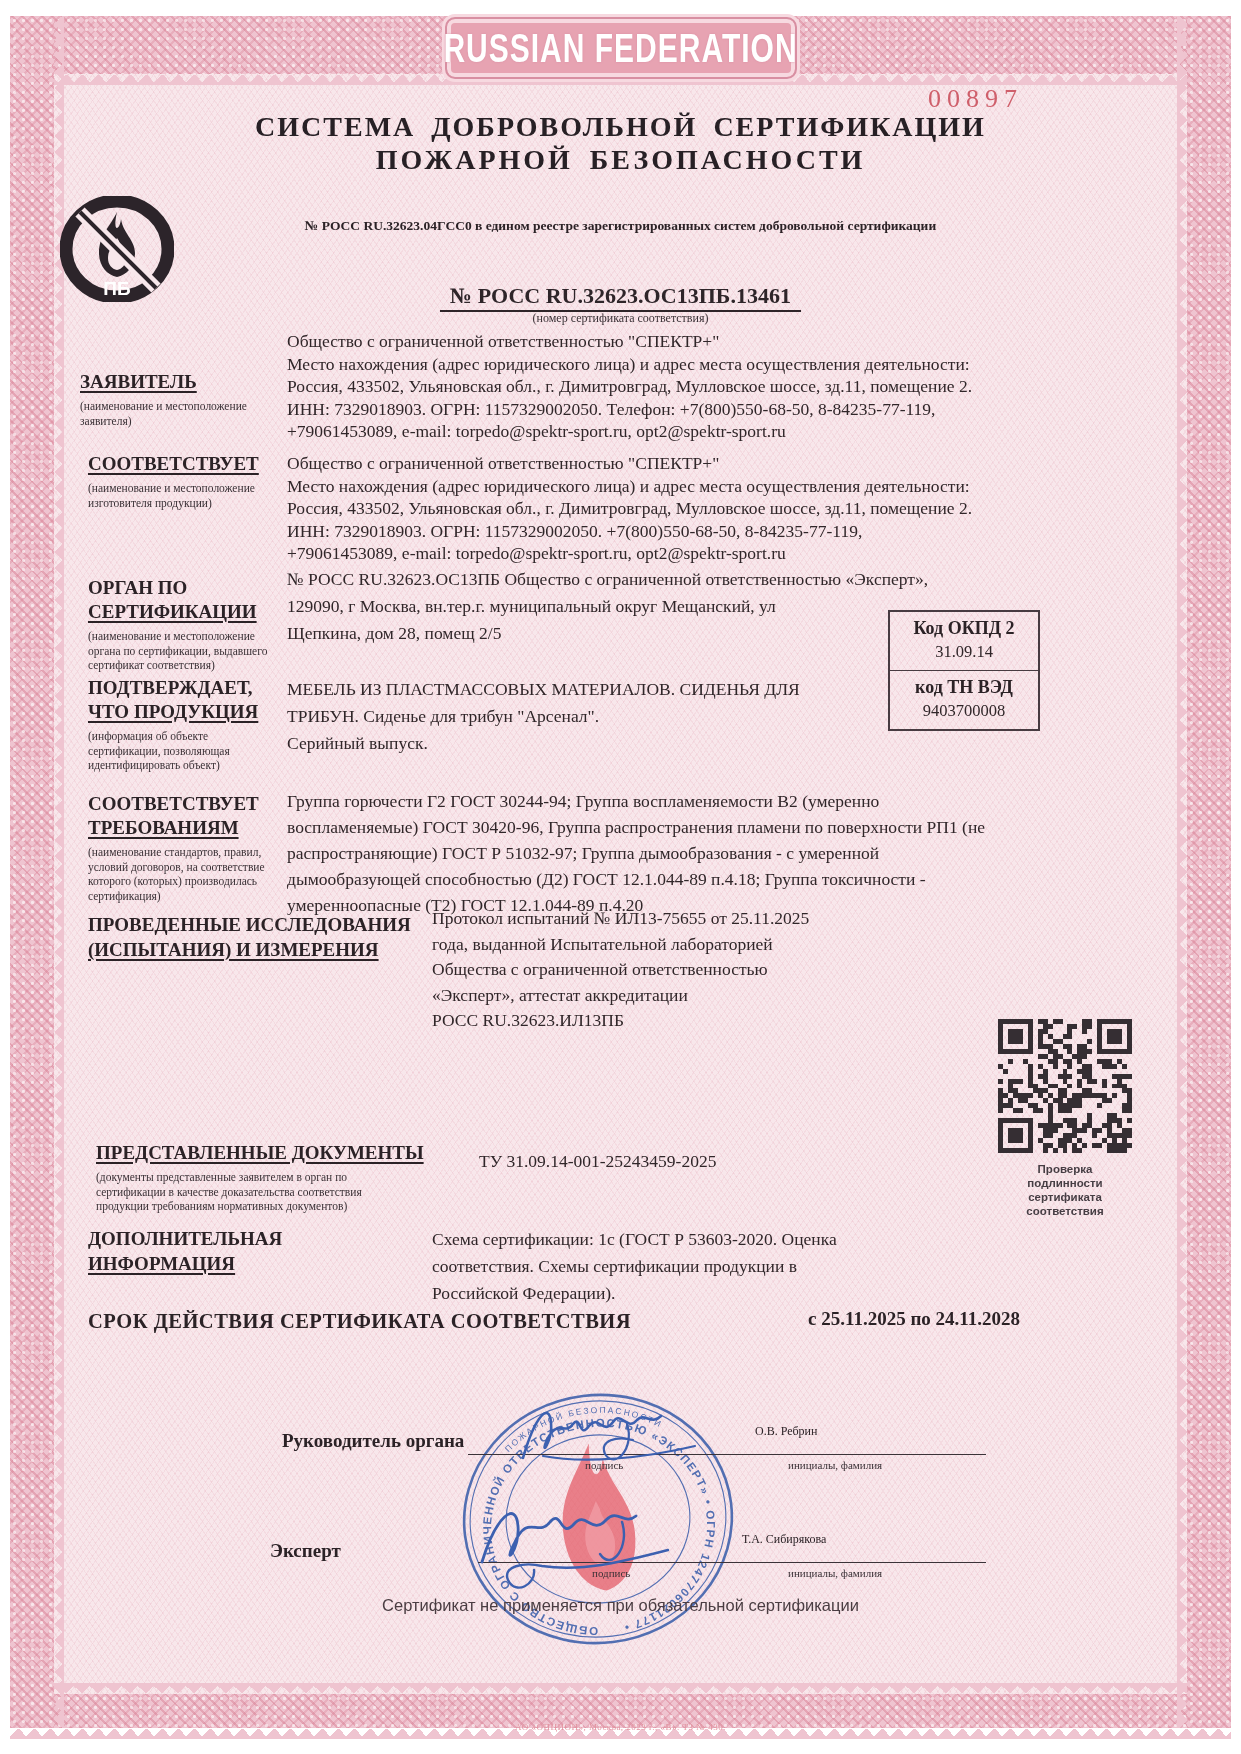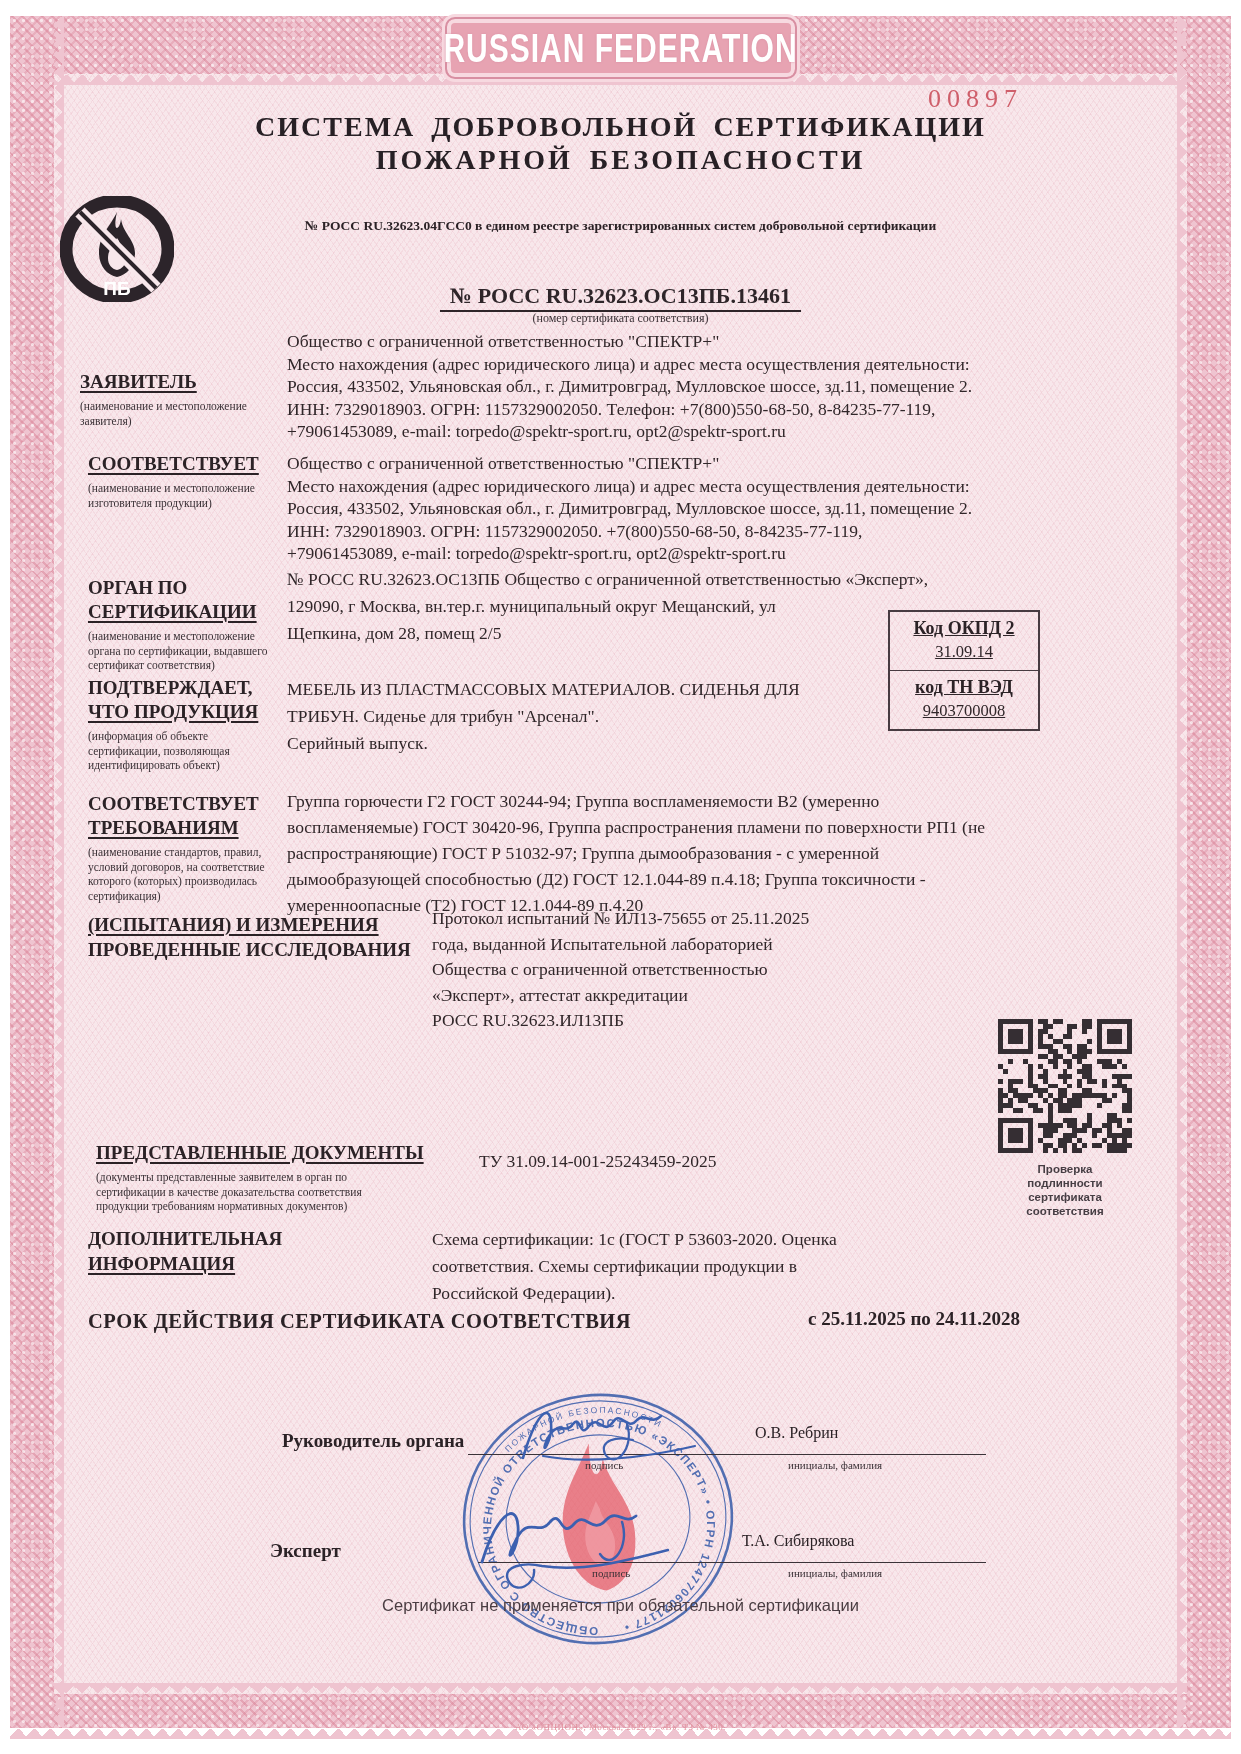--- a/index.html
+++ b/index.html
@@ -57,35 +57,35 @@
   .u{text-decoration:underline;text-decoration-thickness:2px;text-underline-offset:3px;}
   .sub{font-size:11.5px;line-height:14.5px;margin-top:5px;color:#3a3136;}
   .sec{position:absolute;}
   .body{position:absolute;font-size:17.5px;line-height:22.5px;color:#302629;}
   .pre{white-space:pre-line;}
   .lh27{line-height:27px;}
   .lh26{line-height:26px;}
   .lh25{line-height:25.5px;}
   
   #codes{position:absolute;left:888px;top:610px;width:148px;border:2px solid #473b41;}
-  .codes-cell{padding:6px 0 8px;text-align:center;text-decoration:underline;}
+  .codes-cell{padding:6px 0 8px;text-align:center;}
   .codes-lbl{font-weight:bold;font-size:18px;color:#2b2226;}
   .codes-val{font-size:16.5px;margin-top:3px;color:#302629;}
   .codes-div{height:0;border-top:1.5px solid #473b41;}
   
   #qrwrap{position:absolute;left:993px;top:1014px;width:144px;height:144px;}
   #qrcap{position:absolute;left:975px;top:1162px;width:180px;text-align:center;
          font-family:"Liberation Sans", sans-serif;font-weight:bold;font-size:11.5px;line-height:14px;color:#463e44;}
   
   #validlbl{position:absolute;left:88px;top:1310px;font-size:20.5px;font-weight:bold;letter-spacing:.5px;color:#2b2226;}
   #validval{position:absolute;left:808px;top:1308px;font-size:19px;font-weight:bold;color:#2b2226;}
   
   .sigline{position:absolute;height:0;border-top:1.5px solid #3a3338;}
   .role{position:absolute;font-size:19px;font-weight:bold;color:#2b2226;}
-  .signname{position:absolute;font-size:16px;color:#2b2226;}
+  .signname{position:absolute;font-size:12px;color:#2b2226;}
   .sigcap{position:absolute;font-size:11px;color:#3a3136;}
   #stamp{position:absolute;left:448px;top:1383px;width:300px;height:272px;opacity:.92;}
   .ink{position:absolute;}
   #note{position:absolute;left:54px;right:54px;top:1596px;text-align:center;
         font-family:"Liberation Sans", sans-serif;font-size:16.5px;color:#4a3d42;}
   #printinfo{position:absolute;left:0;right:0;top:1722px;text-align:center;
         font-family:Liberation Serif, serif;font-size:9px;letter-spacing:.5px;color:#e2939f;}
 </style>
 </head>
 <body>
@@ -187,22 +187,22 @@
 которого (которых) производилась
 сертификация)</div>
   </div>
   <div class="body pre lh26" style="left:287px;top:788px;width:752px;">Группа горючести Г2 ГОСТ 30244-94; Группа воспламеняемости В2 (умеренно
 воспламеняемые) ГОСТ 30420-96, Группа распространения пламени по поверхности РП1 (не
 распространяющие) ГОСТ Р 51032-97; Группа дымообразования - с умеренной
 дымообразующей способностью (Д2) ГОСТ 12.1.044-89 п.4.18; Группа токсичности -
 умеренноопасные (Т2)  ГОСТ 12.1.044-89 п.4.20</div>
 
   <div class="sec" style="left:88px;top:912px;width:360px;">
+    <div class="lblsm">ПРОВЕДЕННЫЕ ИССЛЕДОВАНИЯ</div>
     <div class="lblsm u">(ИСПЫТАНИЯ) И ИЗМЕРЕНИЯ</div>
-    <div class="lblsm">ПРОВЕДЕННЫЕ ИССЛЕДОВАНИЯ</div>
   </div>
   <div class="body pre lh25" style="left:432px;top:906px;width:440px;">Протокол испытаний № ИЛ13-75655 от 25.11.2025
 года, выданной Испытательной лабораторией
 Общества с ограниченной ответственностью
 «Эксперт», аттестат аккредитации
 РОСС RU.32623.ИЛ13ПБ</div>
 
   <div id="qrwrap">
     <svg id="qr-svg" viewBox="0 0 29 29" width="144" height="144" shape-rendering="crispEdges">
         <path d="M9 1h1v1h-1zM10 1h1v1h-1zM12 1h1v1h-1zM13 1h1v1h-1zM18 1h1v1h-1zM19 1h1v1h-1zM10 2h1v1h-1zM11 2h1v1h-1zM15 2h1v1h-1zM16 2h1v1h-1zM18 2h1v1h-1zM19 2h1v1h-1zM9 3h1v1h-1zM10 3h1v1h-1zM15 3h1v1h-1zM18 3h1v1h-1zM9 4h1v1h-1zM11 4h1v1h-1zM14 4h1v1h-1zM15 4h1v1h-1zM9 5h1v1h-1zM12 5h1v1h-1zM13 5h1v1h-1zM19 5h1v1h-1zM9 6h1v1h-1zM10 6h1v1h-1zM11 6h1v1h-1zM14 6h1v1h-1zM15 6h1v1h-1zM17 6h1v1h-1zM18 6h1v1h-1zM11 7h1v1h-1zM12 7h1v1h-1zM15 7h1v1h-1zM17 7h1v1h-1zM18 7h1v1h-1zM19 7h1v1h-1zM9 8h1v1h-1zM10 8h1v1h-1zM12 8h1v1h-1zM13 8h1v1h-1zM16 8h1v1h-1zM17 8h1v1h-1zM18 8h1v1h-1zM3 9h1v1h-1zM6 9h1v1h-1zM11 9h1v1h-1zM12 9h1v1h-1zM14 9h1v1h-1zM15 9h1v1h-1zM17 9h1v1h-1zM21 9h1v1h-1zM22 9h1v1h-1zM23 9h1v1h-1zM25 9h1v1h-1zM1 10h1v1h-1zM7 10h1v1h-1zM9 10h1v1h-1zM12 10h1v1h-1zM15 10h1v1h-1zM18 10h1v1h-1zM19 10h1v1h-1zM22 10h1v1h-1zM23 10h1v1h-1zM24 10h1v1h-1zM26 10h1v1h-1zM2 11h1v1h-1zM7 11h1v1h-1zM10 11h1v1h-1zM14 11h1v1h-1zM17 11h1v1h-1zM18 11h1v1h-1zM19 11h1v1h-1zM7 12h1v1h-1zM9 12h1v1h-1zM10 12h1v1h-1zM13 12h1v1h-1zM14 12h1v1h-1zM15 12h1v1h-1zM18 12h1v1h-1zM19 12h1v1h-1zM24 12h1v1h-1zM25 12h1v1h-1zM26 12h1v1h-1zM27 12h1v1h-1zM1 13h1v1h-1zM3 13h1v1h-1zM4 13h1v1h-1zM5 13h1v1h-1zM7 13h1v1h-1zM10 13h1v1h-1zM14 13h1v1h-1zM17 13h1v1h-1zM19 13h1v1h-1zM20 13h1v1h-1zM22 13h1v1h-1zM25 13h1v1h-1zM3 14h1v1h-1zM7 14h1v1h-1zM8 14h1v1h-1zM11 14h1v1h-1zM12 14h1v1h-1zM15 14h1v1h-1zM17 14h1v1h-1zM22 14h1v1h-1zM24 14h1v1h-1zM25 14h1v1h-1zM26 14h1v1h-1zM1 15h1v1h-1zM3 15h1v1h-1zM4 15h1v1h-1zM8 15h1v1h-1zM9 15h1v1h-1zM10 15h1v1h-1zM13 15h1v1h-1zM14 15h1v1h-1zM18 15h1v1h-1zM19 15h1v1h-1zM26 15h1v1h-1zM27 15h1v1h-1zM1 16h1v1h-1zM2 16h1v1h-1zM4 16h1v1h-1zM5 16h1v1h-1zM6 16h1v1h-1zM7 16h1v1h-1zM9 16h1v1h-1zM11 16h1v1h-1zM13 16h1v1h-1zM14 16h1v1h-1zM16 16h1v1h-1zM17 16h1v1h-1zM18 16h1v1h-1zM19 16h1v1h-1zM20 16h1v1h-1zM21 16h1v1h-1zM22 16h1v1h-1zM24 16h1v1h-1zM27 16h1v1h-1zM1 17h1v1h-1zM3 17h1v1h-1zM5 17h1v1h-1zM6 17h1v1h-1zM10 17h1v1h-1zM12 17h1v1h-1zM13 17h1v1h-1zM15 17h1v1h-1zM16 17h1v1h-1zM17 17h1v1h-1zM22 17h1v1h-1zM23 17h1v1h-1zM27 17h1v1h-1zM1 18h1v1h-1zM2 18h1v1h-1zM3 18h1v1h-1zM7 18h1v1h-1zM8 18h1v1h-1zM11 18h1v1h-1zM13 18h1v1h-1zM14 18h1v1h-1zM15 18h1v1h-1zM16 18h1v1h-1zM17 18h1v1h-1zM21 18h1v1h-1zM26 18h1v1h-1zM27 18h1v1h-1zM1 19h1v1h-1zM4 19h1v1h-1zM5 19h1v1h-1zM8 19h1v1h-1zM9 19h1v1h-1zM11 19h1v1h-1zM13 19h1v1h-1zM14 19h1v1h-1zM15 19h1v1h-1zM26 19h1v1h-1zM27 19h1v1h-1zM11 20h1v1h-1zM19 20h1v1h-1zM23 20h1v1h-1zM24 20h1v1h-1zM11 21h1v1h-1zM14 21h1v1h-1zM15 21h1v1h-1zM16 21h1v1h-1zM19 21h1v1h-1zM23 21h1v1h-1zM24 21h1v1h-1zM25 21h1v1h-1zM27 21h1v1h-1zM9 22h1v1h-1zM10 22h1v1h-1zM11 22h1v1h-1zM12 22h1v1h-1zM13 22h1v1h-1zM15 22h1v1h-1zM16 22h1v1h-1zM18 22h1v1h-1zM19 22h1v1h-1zM22 22h1v1h-1zM23 22h1v1h-1zM25 22h1v1h-1zM10 23h1v1h-1zM11 23h1v1h-1zM12 23h1v1h-1zM16 23h1v1h-1zM17 23h1v1h-1zM18 23h1v1h-1zM20 23h1v1h-1zM21 23h1v1h-1zM23 23h1v1h-1zM26 23h1v1h-1zM27 23h1v1h-1zM10 24h1v1h-1zM11 24h1v1h-1zM14 24h1v1h-1zM15 24h1v1h-1zM16 24h1v1h-1zM20 24h1v1h-1zM23 24h1v1h-1zM24 24h1v1h-1zM25 24h1v1h-1zM26 24h1v1h-1zM27 24h1v1h-1zM9 25h1v1h-1zM13 25h1v1h-1zM14 25h1v1h-1zM15 25h1v1h-1zM17 25h1v1h-1zM22 25h1v1h-1zM24 25h1v1h-1zM26 25h1v1h-1zM10 26h1v1h-1zM11 26h1v1h-1zM13 26h1v1h-1zM14 26h1v1h-1zM16 26h1v1h-1zM18 26h1v1h-1zM20 26h1v1h-1zM21 26h1v1h-1zM23 26h1v1h-1zM24 26h1v1h-1zM25 26h1v1h-1zM26 26h1v1h-1zM27 26h1v1h-1zM10 27h1v1h-1zM12 27h1v1h-1zM14 27h1v1h-1zM16 27h1v1h-1zM17 27h1v1h-1zM23 27h1v1h-1zM24 27h1v1h-1zM25 27h1v1h-1zM26 27h1v1h-1z" fill="#352e33"></path>

